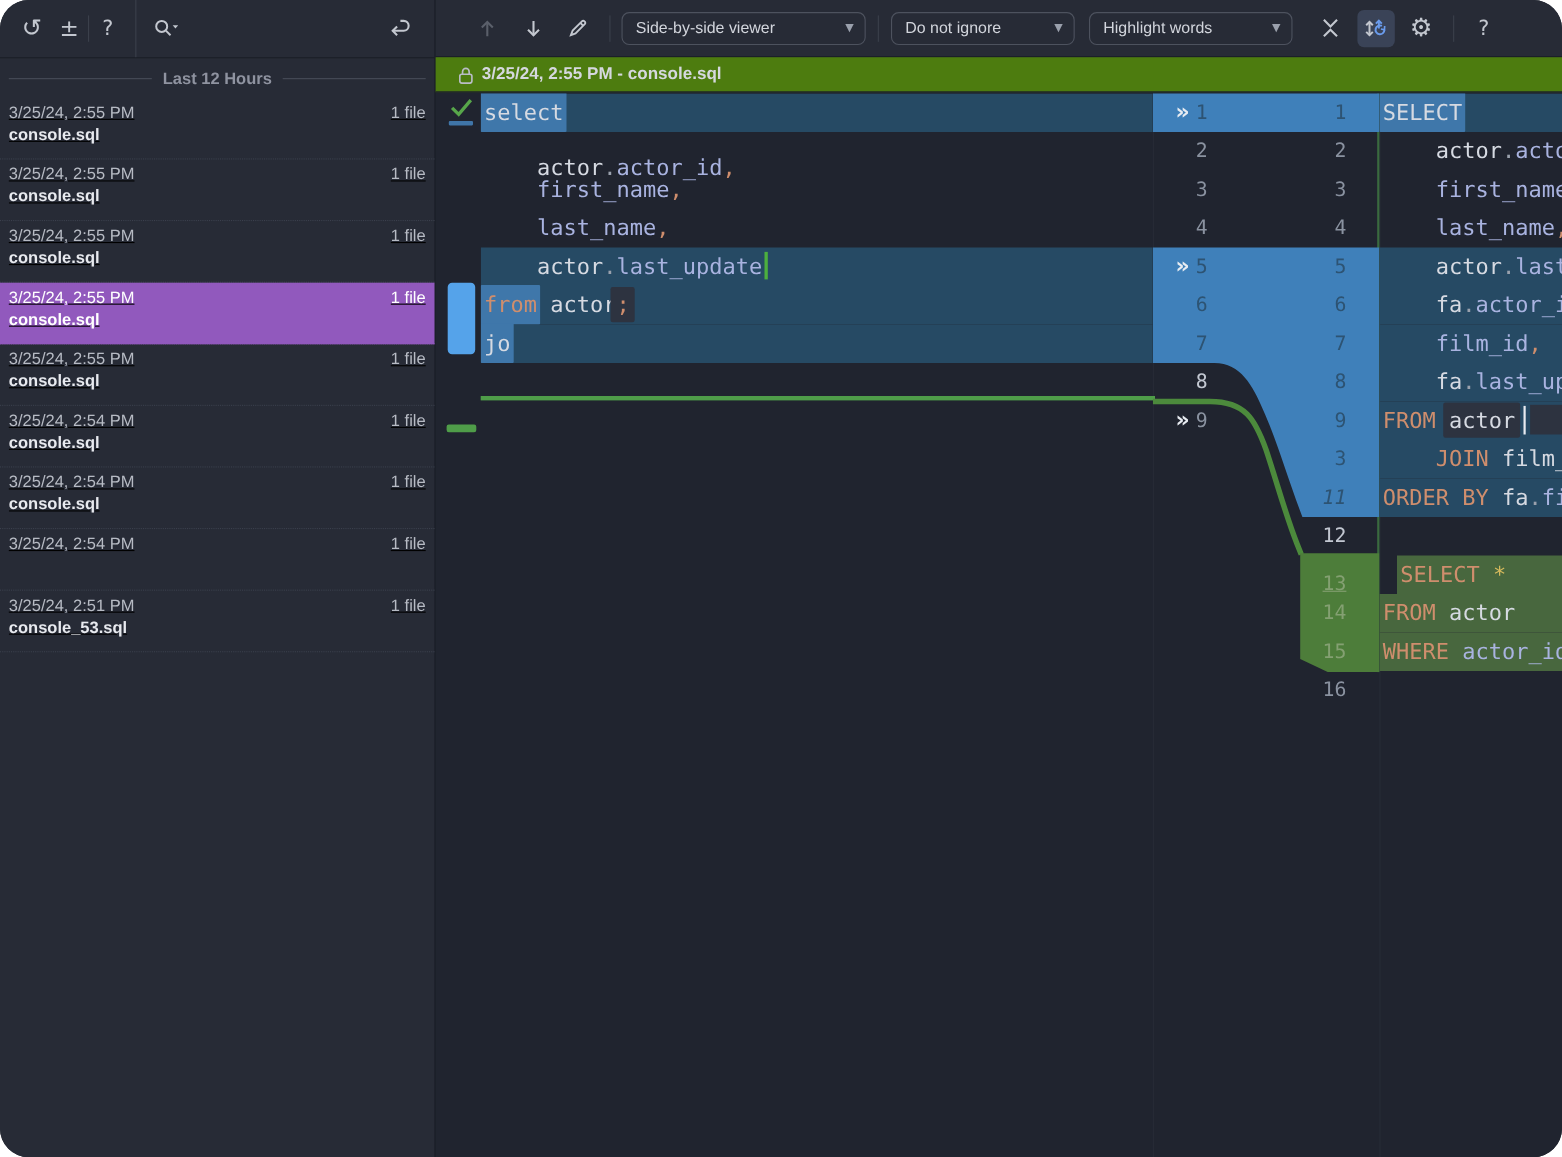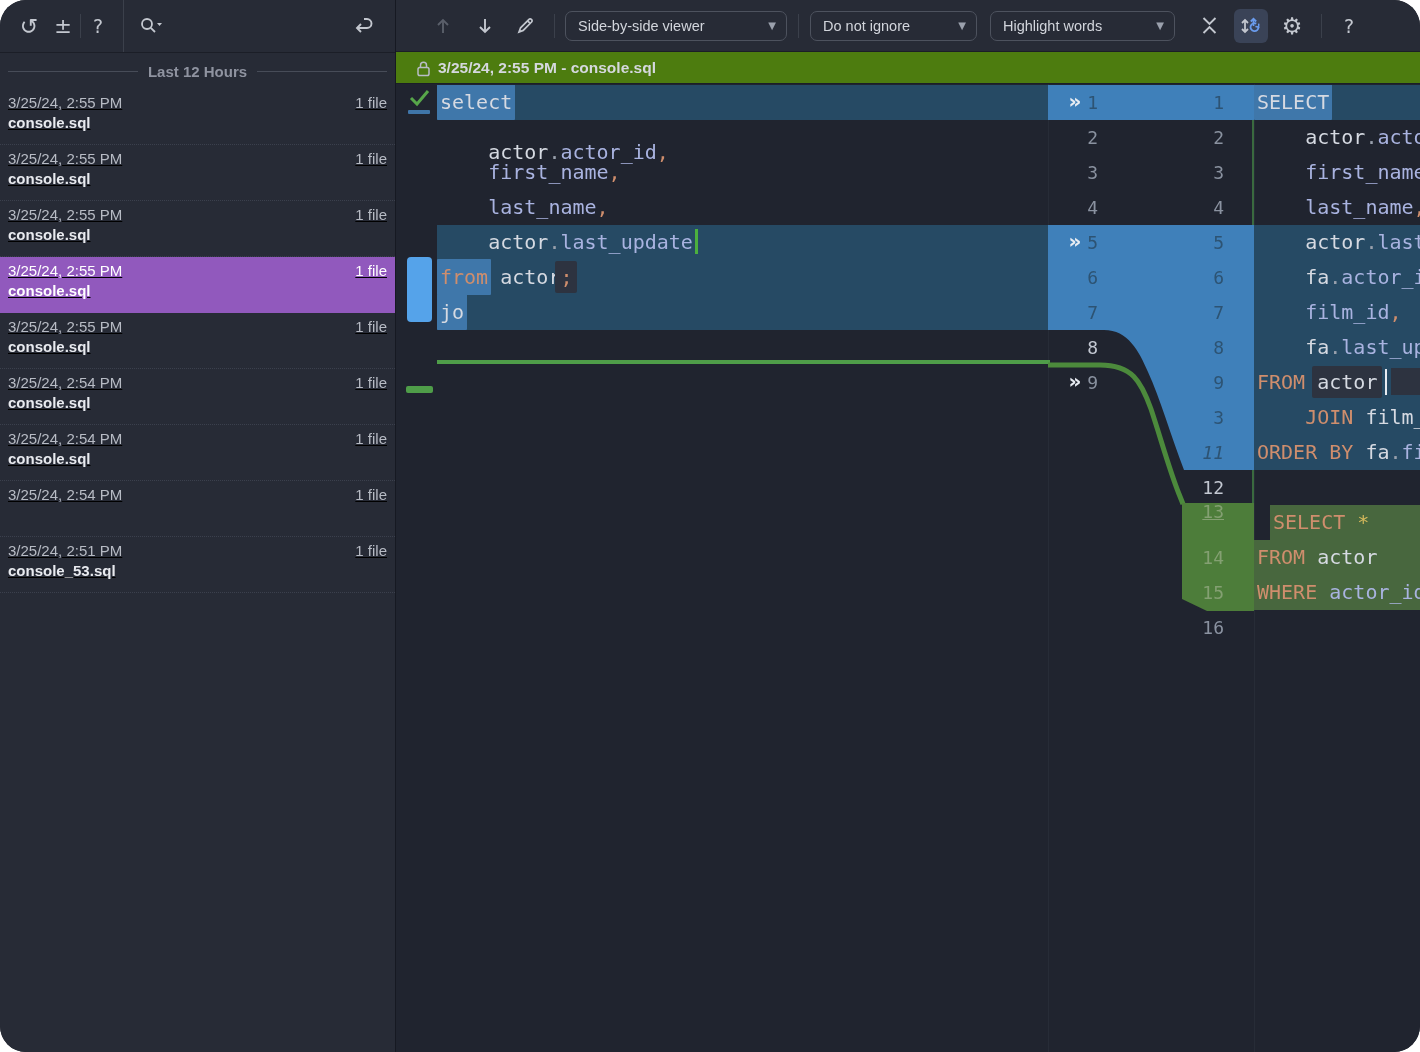--- a/index.html
+++ b/index.html
@@ -325,21 +325,21 @@
           <div class="lnum rcol num-norm" style="top: 71px;">3</div>
           <div class="lnum rcol num-norm" style="top: 106px;">4</div>
           <div class="lnum rcol num-blue" style="top: 141px;">5</div>
           <div class="lnum rcol num-blue" style="top: 176px;">6</div>
           <div class="lnum rcol num-blue" style="top: 211px;">7</div>
           <div class="lnum rcol num-blue" style="top: 246px;">8</div>
           <div class="lnum rcol num-blue" style="top: 281px;">9</div>
           <div class="lnum rcol num-blue" style="top: 316px;">3</div>
           <div class="lnum rcol num-blue" style="top: 351px; font-style: italic;">11</div>
           <div class="lnum rcol num-bright" style="top: 386px;">12</div>
-          <div class="lnum rcol num-green" style="top: 410px; text-decoration: underline;">13</div>
+          <div class="lnum rcol num-green" style="top: 429px; text-decoration: underline;">13</div>
           <div class="lnum rcol num-green" style="top: 456px;">14</div>
           <div class="lnum rcol num-green" style="top: 491px;">15</div>
           <div class="lnum rcol num-norm" style="top: 526px;">16</div>
         </div>
     </div>
   </div>
 
 </div>
 
 </body></html>

